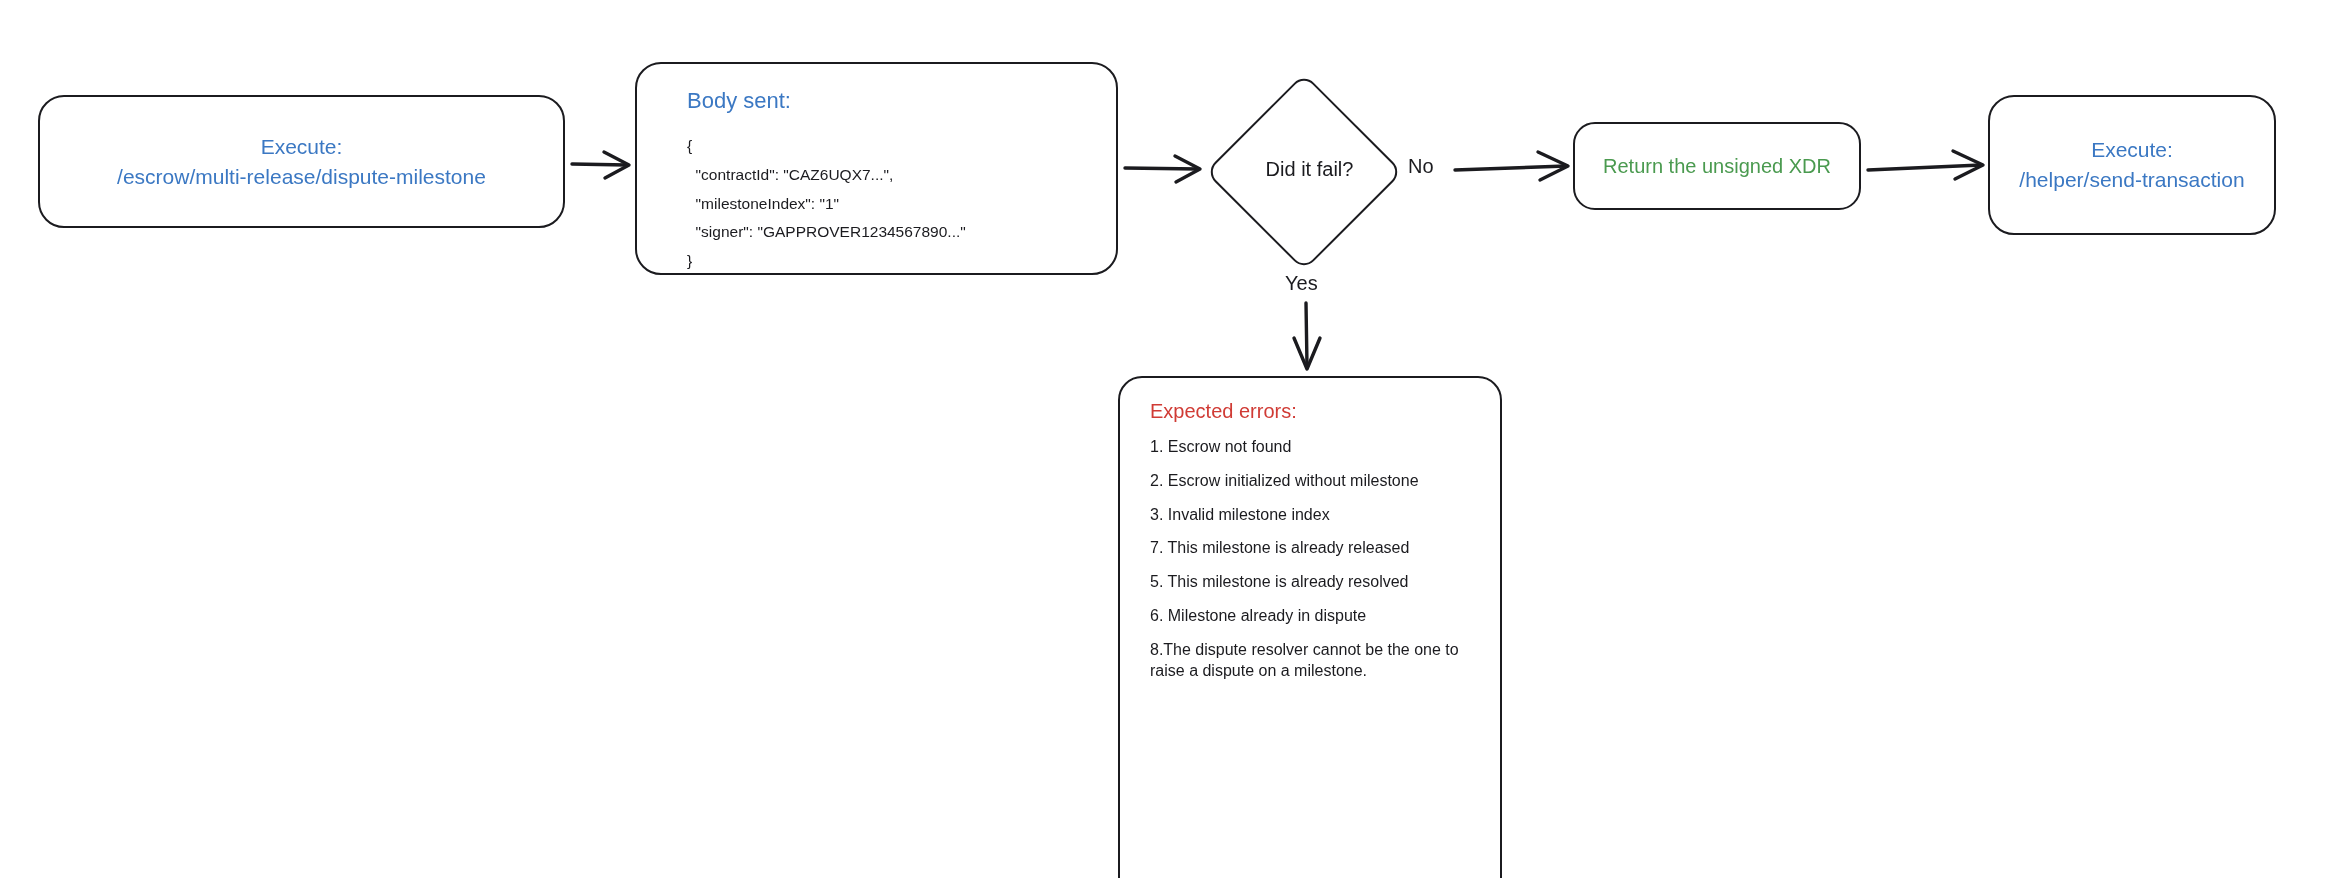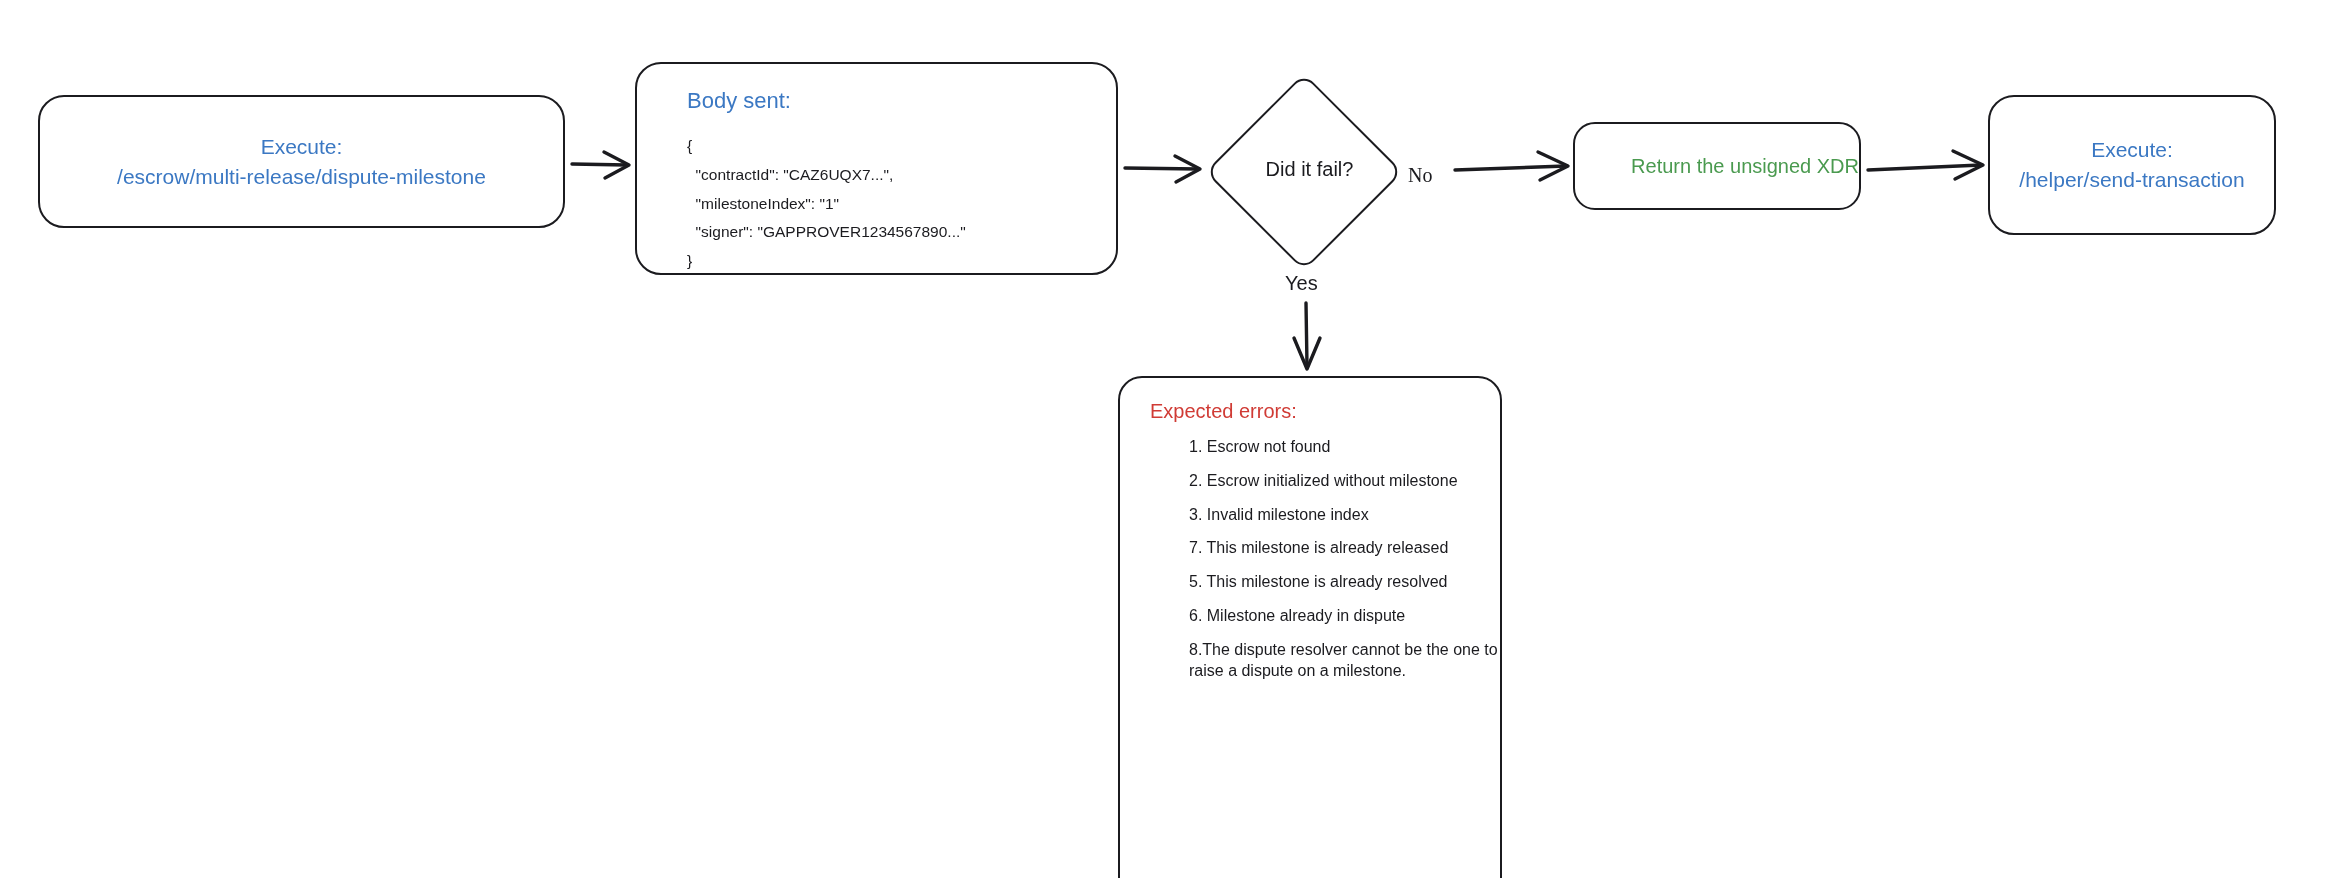--- a/index.html
+++ b/index.html
@@ -113,21 +113,21 @@
     color: #1b1b1f;
   }
 
   
   #node-return-xdr {
     left: 1573px;
     top: 122px;
     width: 288px;
     height: 88px;
     border-radius: 22px;
-    align-items: flex-end;
+    align-items: center;
   }
   #node-return-xdr .node-text { font-size: 20px; }
 
   
   #node-execute-send {
     left: 1988px;
     top: 95px;
     width: 288px;
     height: 140px;
   }
@@ -151,33 +151,31 @@
     list-style: none;
     margin: 0;
     padding: 0;
   }
   #node-expected-errors li {
     font-size: 16px;
     line-height: 1.3;
     color: #1b1b1f;
     margin-bottom: 13px;
     max-width: 320px;
-    margin-left: 39px;
   }
 
   
   .edge-label {
     position: absolute;
     font-size: 20px;
     color: #1b1b1f;
   }
   #edge-label-no {
     left: 1408px;
-    top: 164px;
-    font-family: Liberation Serif, serif;
+    top: 155px;
   }
   #edge-label-yes {
     left: 1285px;
     top: 272px;
   }
 </style>
 </head>
 <body>
 
 <div id="canvas">

